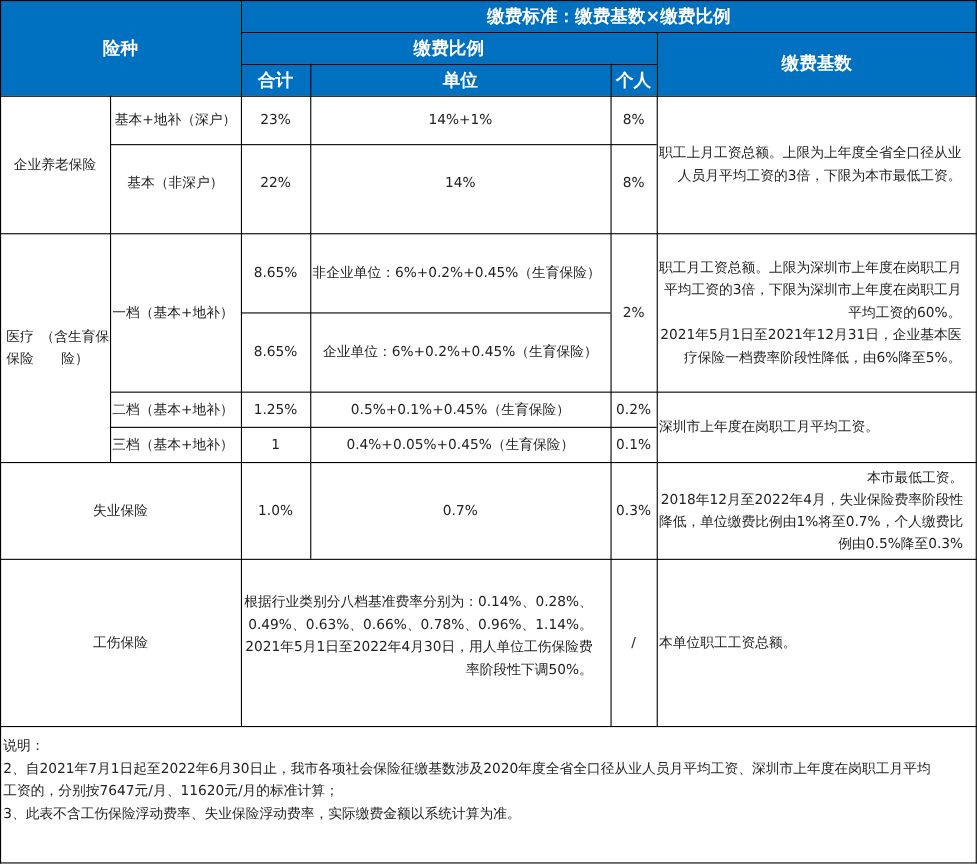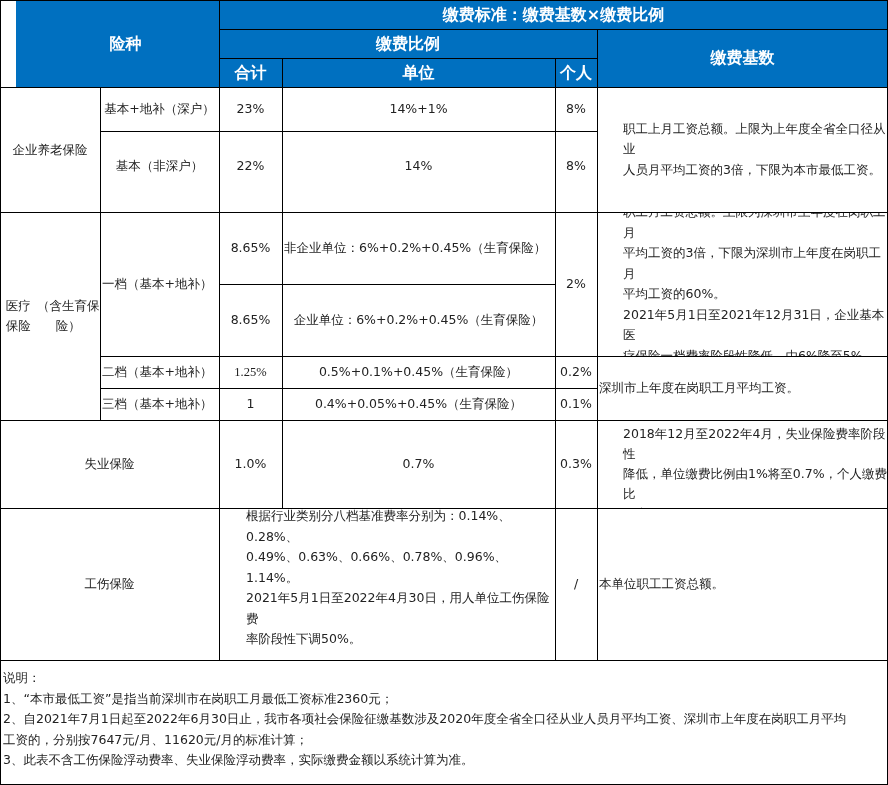--- a/index.html
+++ b/index.html
@@ -6,29 +6,29 @@
   body { width: 888px; height: 785px; overflow: hidden; position: relative;
          font-family: "DejaVu Sans", "Liberation Sans", sans-serif; font-size: 12.5px; color: #222; }
   .cell { position: absolute; box-sizing: border-box; display: flex; align-items: center;
           justify-content: center; text-align: center; line-height: 20px; overflow: hidden; }
   .hdr { background: #0070c0; color: #ffffff; font-weight: bold; font-size: 16px; }
   .left { justify-content: flex-start; text-align: left; padding-left: 2px; }
   .multi { }
   .line { position: absolute; background: #000; }
   .hline { height: 1px; }
   .vline { width: 1px; }
-  .para { display: block; text-align: left; line-height: 20.5px; padding-left: 2px; margin-left: 24px; }
+  .para { display: block; text-align: right; line-height: 20.5px; padding-left: 2px; }
   .notes { position: absolute; left: 0; top: 660px; width: 888px; height: 125px;
            box-sizing: border-box; padding: 8px 0 0 3px; line-height: 20.5px; font-size: 12.5px; }
   .notes div { white-space: nowrap; }
 </style>
 </head>
 <body>
 
-<div class="cell hdr" style="left:0;top:0;width:219px;height:87px;margin-left:16px;">险种</div>
+<div class="cell hdr" style="left:0;top:0;width:219px;height:87px;">险种</div>
 <div class="cell hdr left" style="left:219px;top:0;width:669px;height:29px;justify-content:center;padding-left:0;">
   <span>缴费标准：缴费基数×缴费比例</span>
 </div>
 <div class="cell hdr" style="left:219px;top:29px;width:378px;height:29px;">缴费比例</div>
 <div class="cell hdr" style="left:597px;top:29px;width:291px;height:58px;">缴费基数</div>
 <div class="cell hdr" style="left:219px;top:58px;width:63px;height:29px;">合计</div>
 <div class="cell hdr" style="left:282px;top:58px;width:273px;height:29px;">单位</div>
 <div class="cell hdr" style="left:555px;top:58px;width:42px;height:29px;">个人</div>
 
 <div class="cell" style="left:0;top:87px;width:100px;height:125px;">企业养老保险</div>
@@ -71,21 +71,21 @@
   <div class="para" style="padding-left:0;">
     <div>职工月工资总额。上限为深圳市上年度在岗职工月</div>
     <div>平均工资的3倍，下限为深圳市上年度在岗职工月</div>
     <div>平均工资的60%。</div>
     <div>2021年5月1日至2021年12月31日，企业基本医</div>
     <div>疗保险一档费率阶段性降低，由6%降至5%。</div>
   </div>
 </div>
 
 <div class="cell left" style="left:100px;top:356px;width:119px;height:32px;">二档（基本+地补）</div>
-<div class="cell" style="left:219px;top:356px;width:63px;height:32px;font-family:Liberation Serif, serif;">1.25%</div>
+<div class="cell" style="left:219px;top:356px;width:63px;height:32px;">1.25%</div>
 <div class="cell" style="left:282px;top:356px;width:273px;height:32px;">0.5%+0.1%+0.45%（生育保险）</div>
 <div class="cell" style="left:555px;top:356px;width:42px;height:32px;">0.2%</div>
 
 <div class="cell left" style="left:100px;top:388px;width:119px;height:32px;">三档（基本+地补）</div>
 <div class="cell" style="left:219px;top:388px;width:63px;height:32px;">1</div>
 <div class="cell" style="left:282px;top:388px;width:273px;height:32px;">0.4%+0.05%+0.45%（生育保险）</div>
 <div class="cell" style="left:555px;top:388px;width:42px;height:32px;">0.1%</div>
 
 <div class="cell left" style="left:597px;top:356px;width:291px;height:64px;">深圳市上年度在岗职工月平均工资。</div>
 
@@ -109,21 +109,20 @@
     <div>0.49%、0.63%、0.66%、0.78%、0.96%、1.14%。</div>
     <div>2021年5月1日至2022年4月30日，用人单位工伤保险费</div>
     <div>率阶段性下调50%。</div>
   </div>
 </div>
 <div class="cell" style="left:555px;top:508px;width:42px;height:152px;">/</div>
 <div class="cell left" style="left:597px;top:508px;width:291px;height:152px;">本单位职工工资总额。</div>
 
 <div class="notes">
   <div>说明：</div>
-  <div>1、“本市最低工资”是指当前深圳市在岗职工月最低工资标准2360元；</div>
   <div>2、自2021年7月1日起至2022年6月30日止，我市各项社会保险征缴基数涉及2020年度全省全口径从业人员月平均工资、深圳市上年度在岗职工月平均</div>
   <div>工资的，分别按7647元/月、11620元/月的标准计算；</div>
   <div>3、此表不含工伤保险浮动费率、失业保险浮动费率，实际缴费金额以系统计算为准。</div>
 </div>
 
 <div class="line hline" style="left:0;top:0;width:888px;"></div>
 <div class="line hline" style="left:0;top:784px;width:888px;"></div>
 <div class="line vline" style="left:0;top:0;height:785px;"></div>
 <div class="line vline" style="left:887px;top:0;height:785px;"></div>
 

